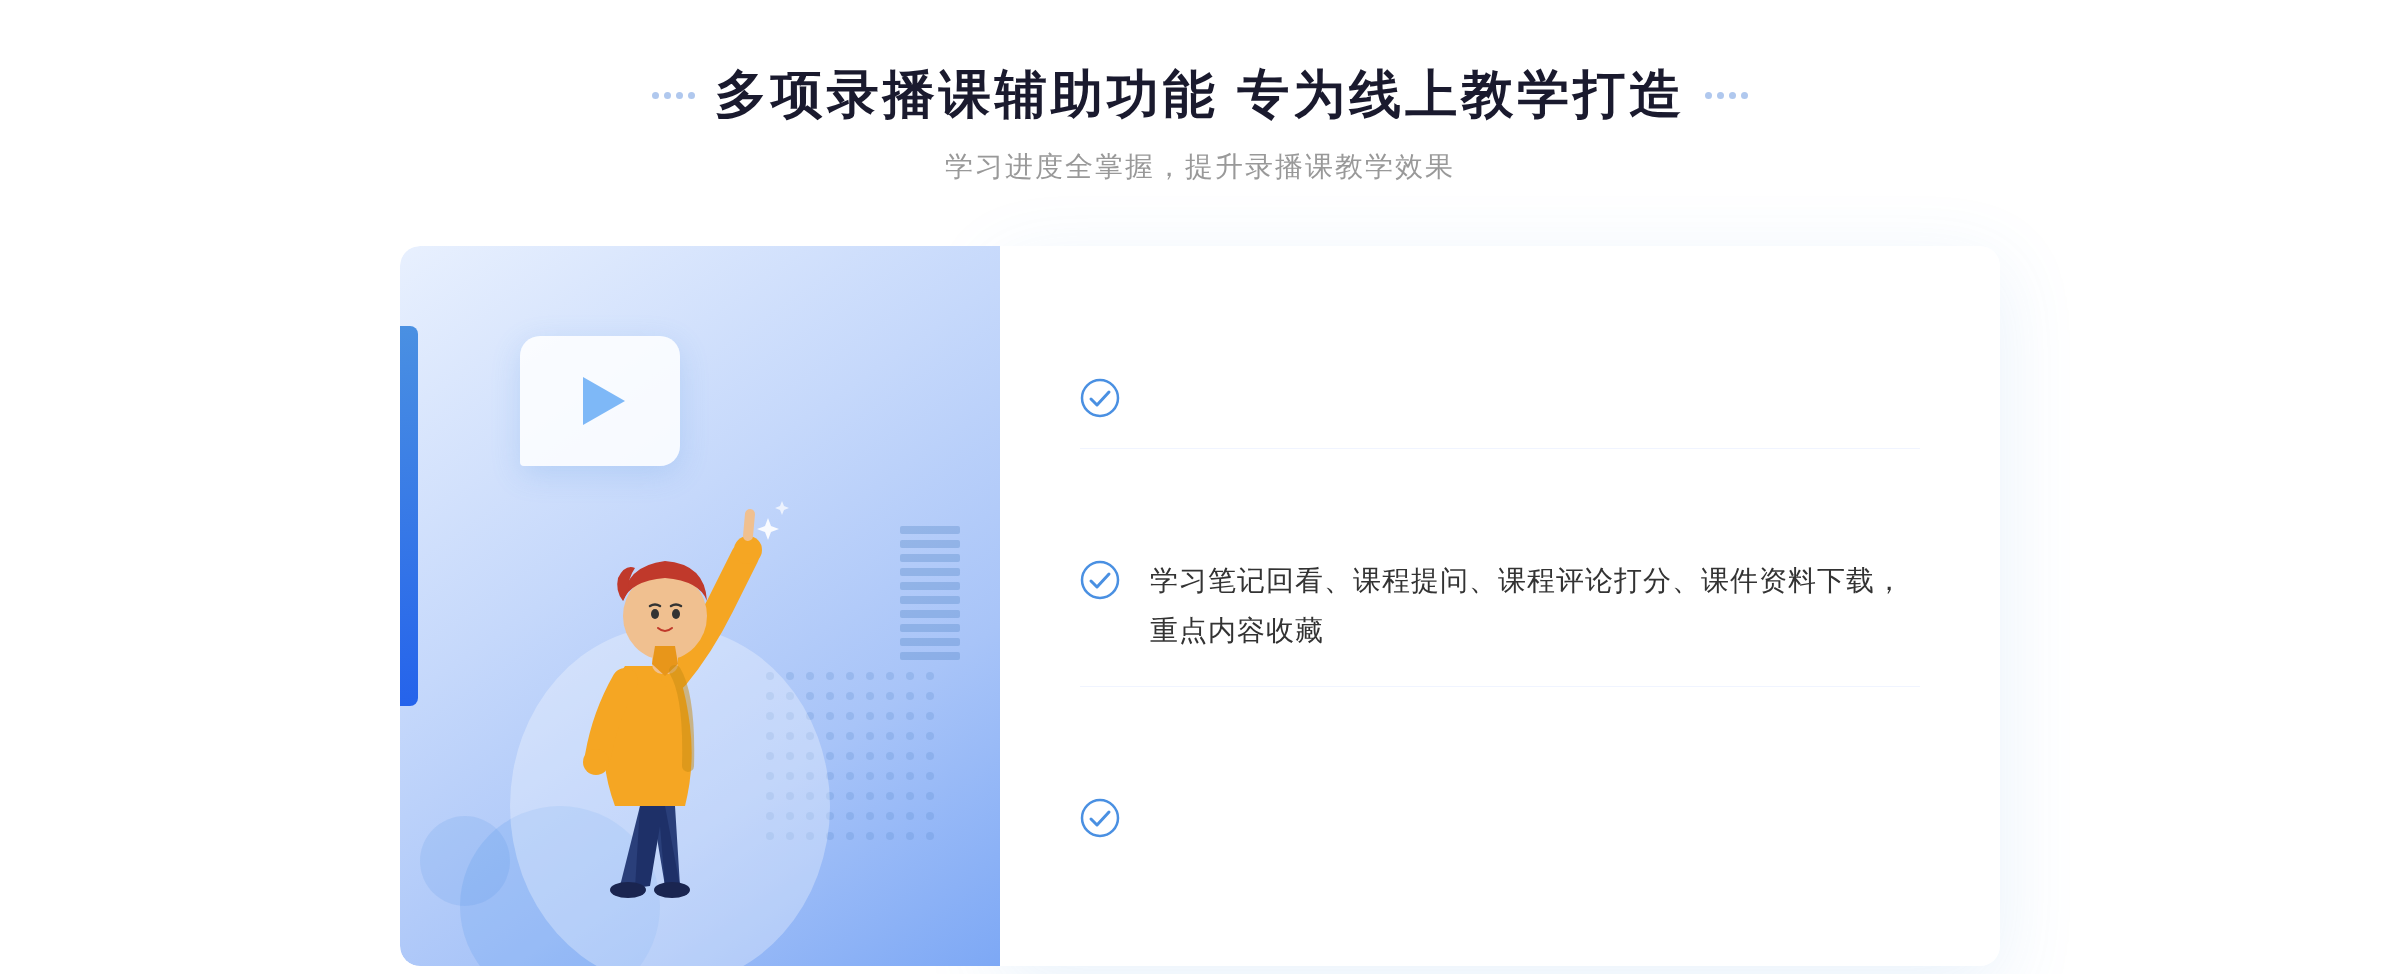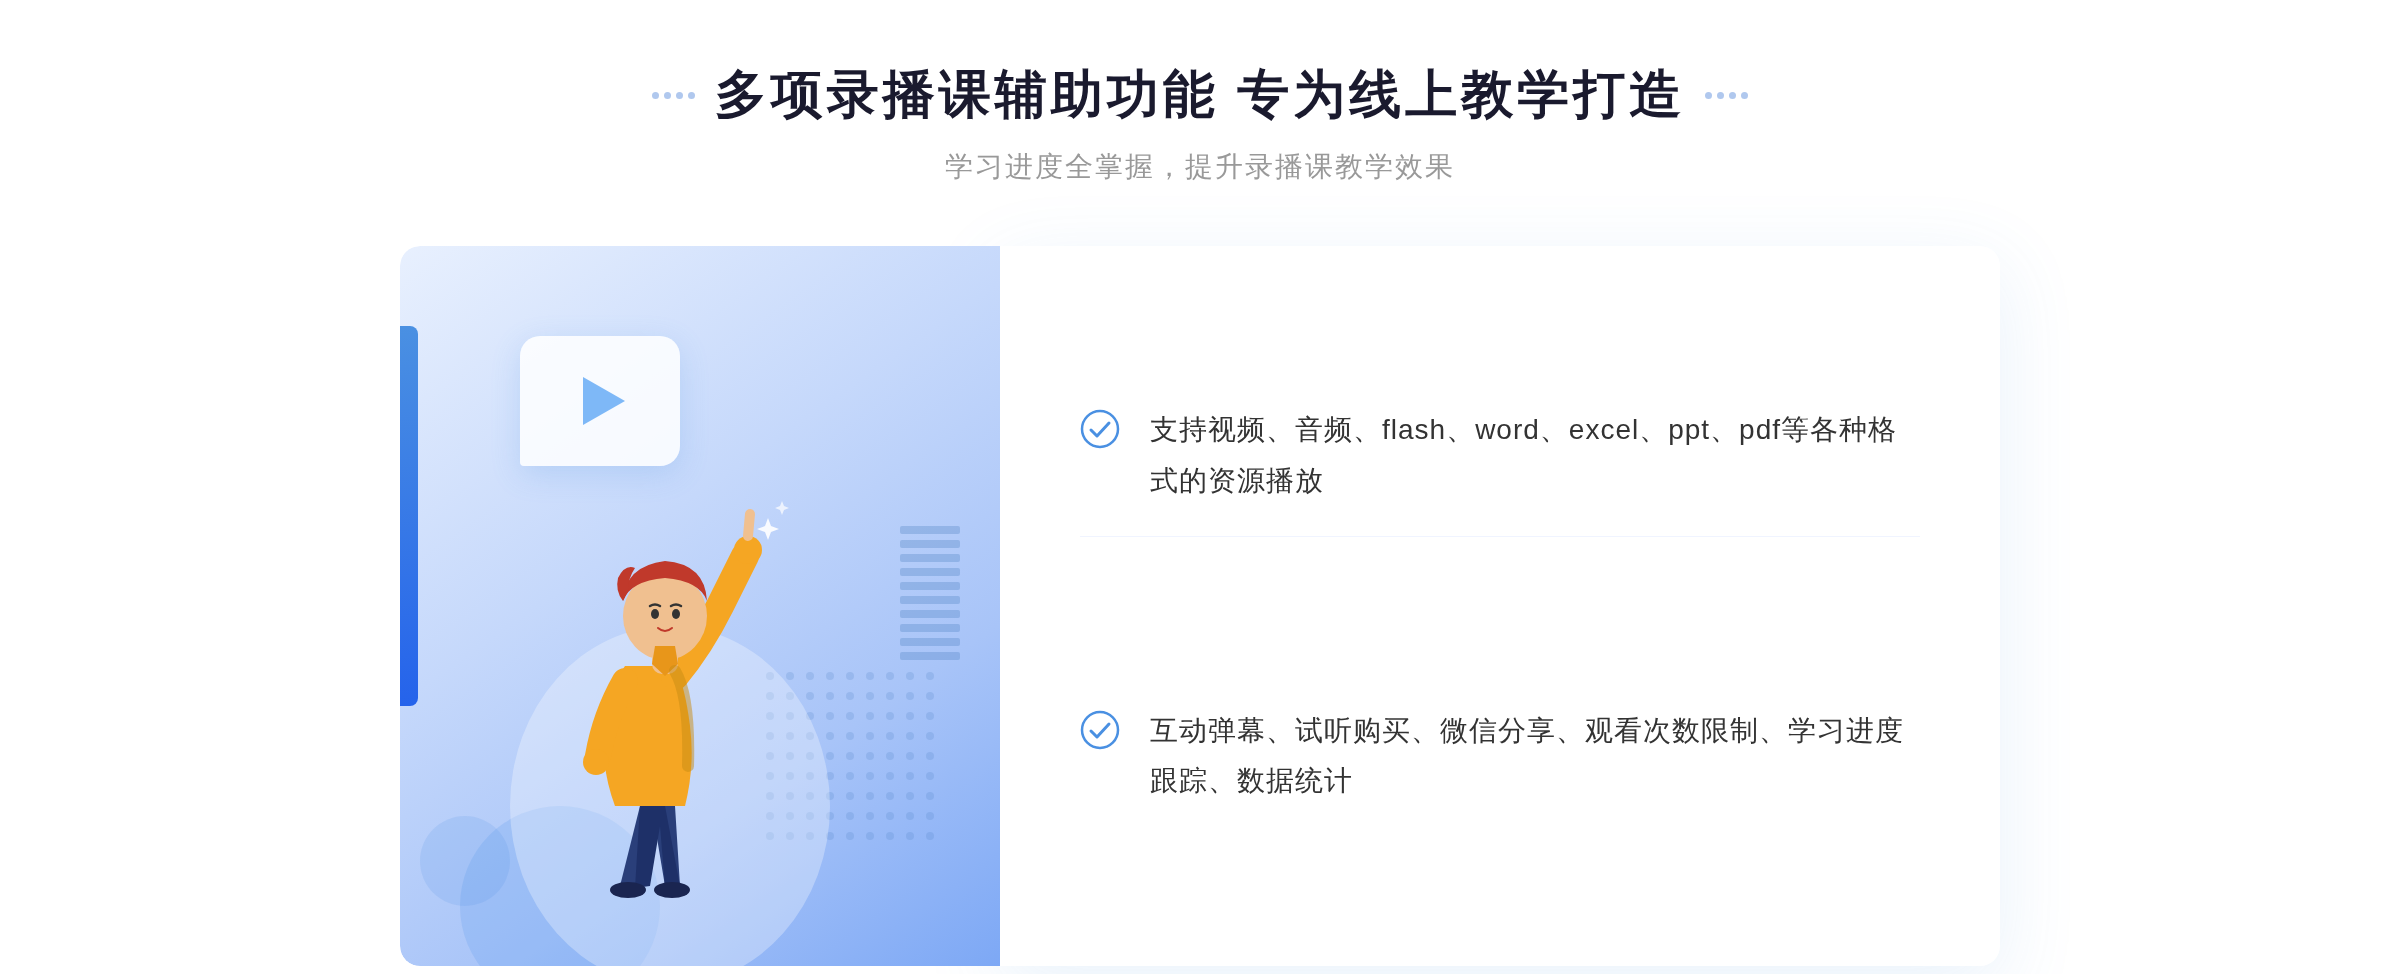--- a/index.html
+++ b/index.html
@@ -441,31 +441,38 @@
 
     <div class="info-panel">
 
       <div class="feature-item">
         <div class="check-icon">
           <svg viewBox="0 0 40 40" fill="none" xmlns="http://www.w3.org/2000/svg">
             <circle cx="20" cy="20" r="18" stroke="#4a90e2" stroke-width="2.5" fill="none"></circle>
             <path d="M11 21 L17 27 L29 14" stroke="#4a90e2" stroke-width="3" stroke-linecap="round" stroke-linejoin="round" fill="none"></path>
           </svg>
         </div>
-        <p class="feature-text">支持视频、音频、flash、word、excel、ppt、pdf等各种格式的资源播放</p>
-      </div>
-
+      </div>
 
 
       <div class="feature-item">
         <div class="check-icon">
           <svg viewBox="0 0 40 40" fill="none" xmlns="http://www.w3.org/2000/svg">
             <circle cx="20" cy="20" r="18" stroke="#4a90e2" stroke-width="2.5" fill="none"></circle>
             <path d="M11 21 L17 27 L29 14" stroke="#4a90e2" stroke-width="3" stroke-linecap="round" stroke-linejoin="round" fill="none"></path>
           </svg>
         </div>
-        <p class="feature-text">互动弹幕、试听购买、微信分享、观看次数限制、学习进度跟踪、数据统计</p>
+        <p class="feature-text">学习笔记回看、课程提问、课程评论打分、课件资料下载，重点内容收藏</p>
+      </div>
+
+      <div class="feature-item">
+        <div class="check-icon">
+          <svg viewBox="0 0 40 40" fill="none" xmlns="http://www.w3.org/2000/svg">
+            <circle cx="20" cy="20" r="18" stroke="#4a90e2" stroke-width="2.5" fill="none"></circle>
+            <path d="M11 21 L17 27 L29 14" stroke="#4a90e2" stroke-width="3" stroke-linecap="round" stroke-linejoin="round" fill="none"></path>
+          </svg>
+        </div>
       </div>
 
     </div>
   </div>
 
 </div>
 
 </body></html>

